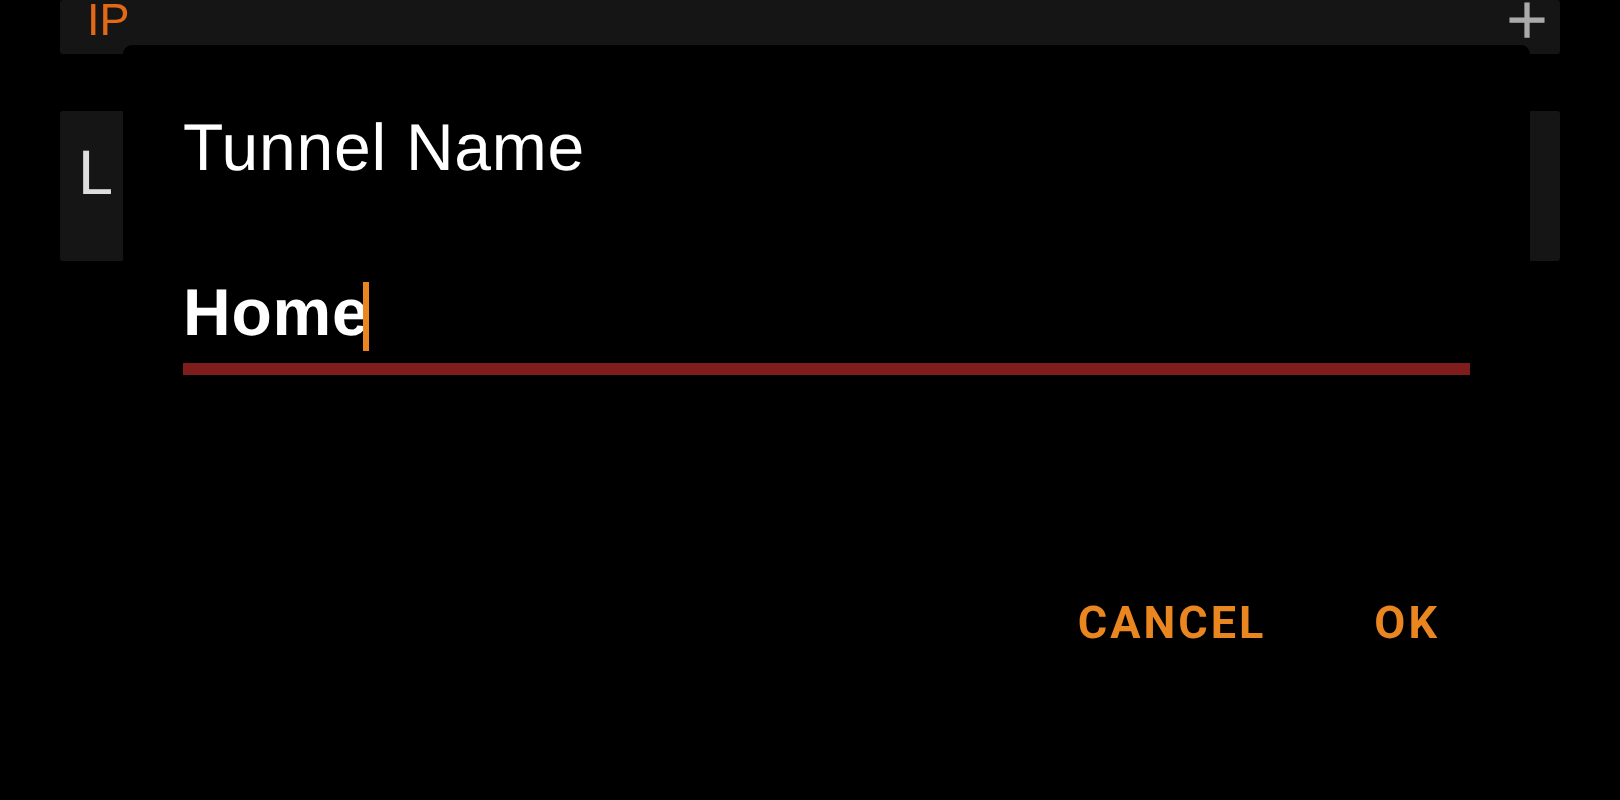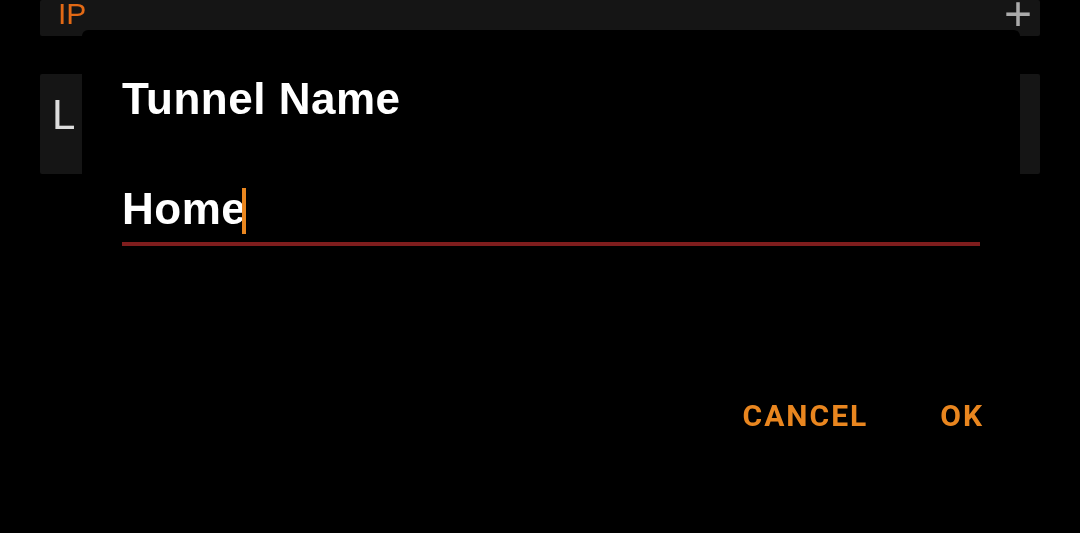--- a/index.html
+++ b/index.html
@@ -64,28 +64,28 @@
       top: 30px;
       right: 60px;
       bottom: 0;
       background: #000;
       border-radius: 6px;
       padding: 44px 40px 0 40px;
     }
     .dialog-title {
       color: #fff;
       font-size: 44px;
-      font-weight: 700;
+      font-weight: 400;
       letter-spacing: 0.5px;
       margin-bottom: 60px;
     }
     .input-wrap {
       position: relative;
       width: 100%;
-      border-bottom: 4px solid #7f1d1d;
+      border-bottom: 8px solid #7f1d1d;
       padding-bottom: 8px;
       display: flex;
       align-items: flex-end;
     }
     .name-input {
       background: transparent;
       border: none;
       outline: none;
       color: #fff;
       font-family: inherit;
@@ -102,21 +102,21 @@
       width: 4px;
       height: 46px;
       background: #E9861F;
       margin-left: -4px;
       animation: blink 1s step-end infinite;
     }
     @keyframes blink { 50% { opacity: 0; } }
     .actions {
       position: absolute;
       bottom: 100px;
-      right: 36px;
+      right: 60px;
       display: flex;
       gap: 72px;
       align-items: flex-end;
     }
     .btn {
       background: transparent;
       border: none;
       color: #E9861F;
       font-family: Roboto, Arial, sans-serif;
       font-size: 30px;

